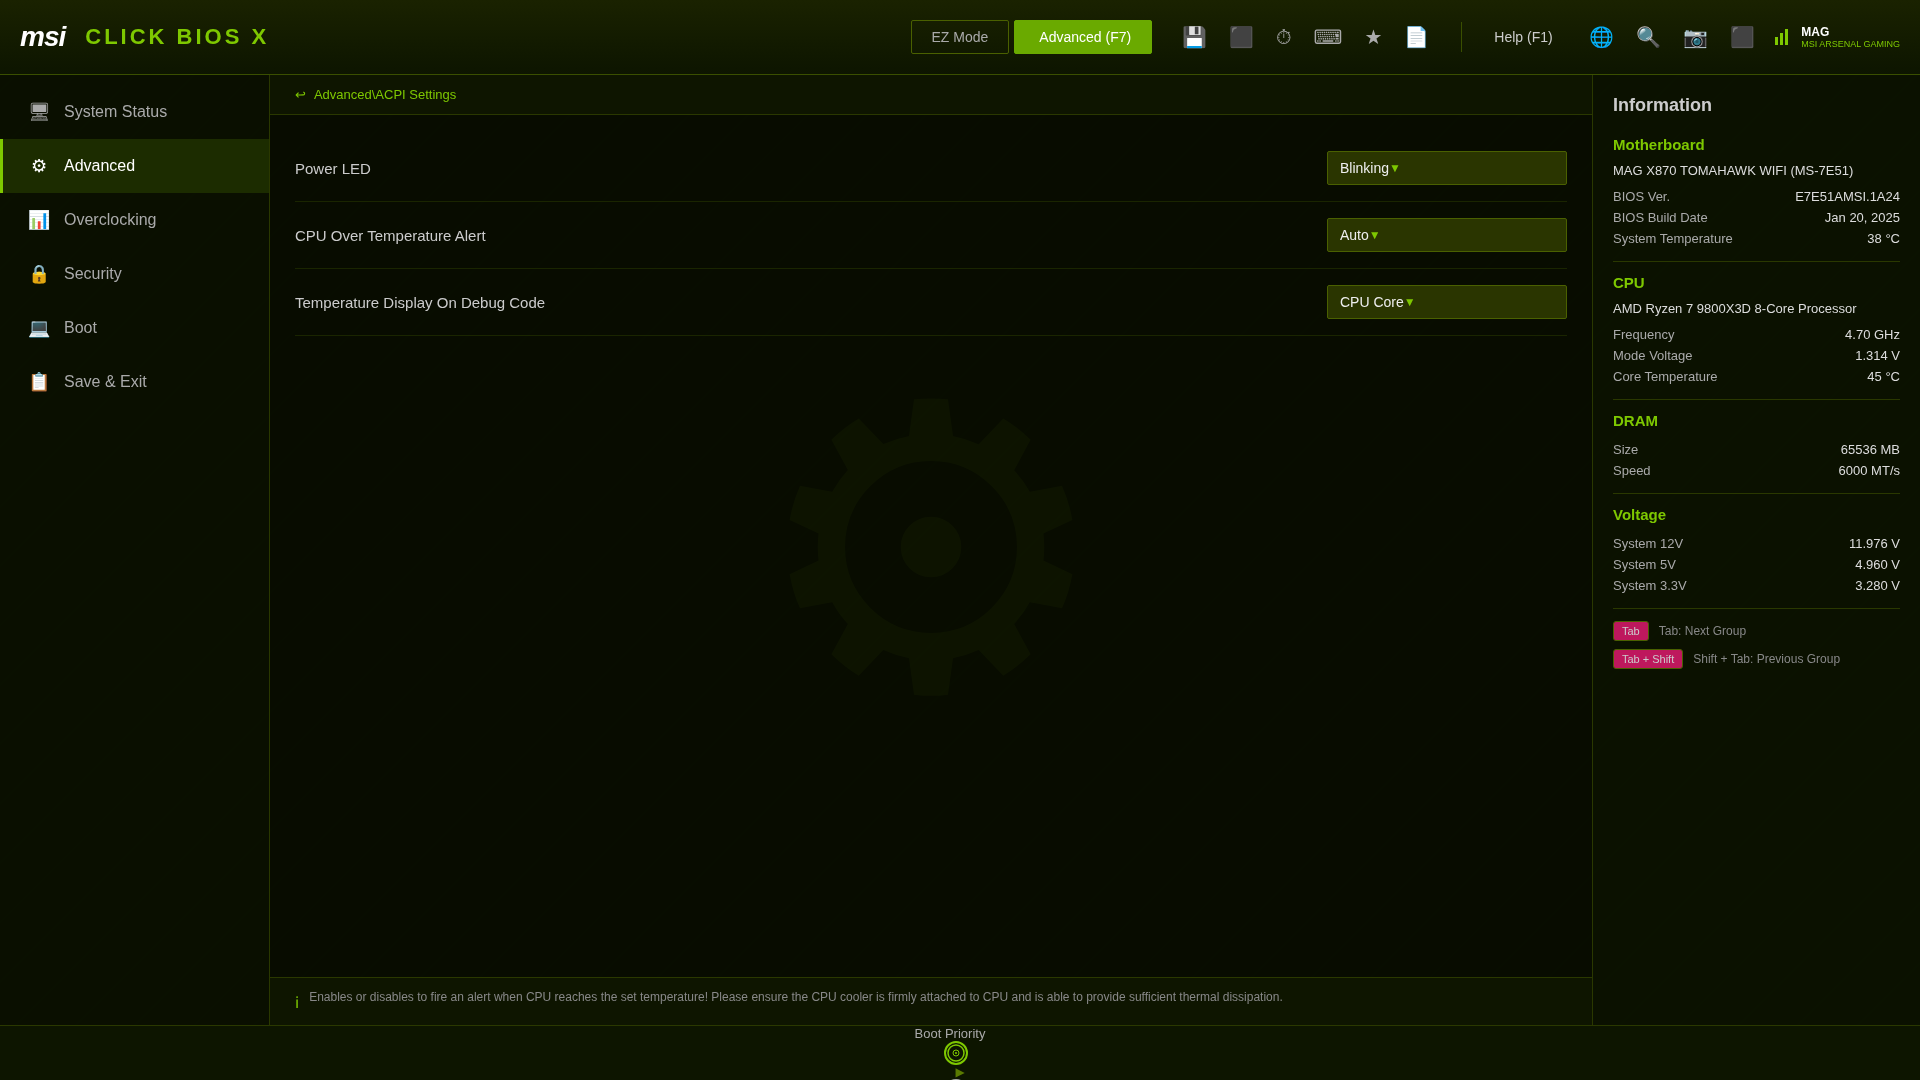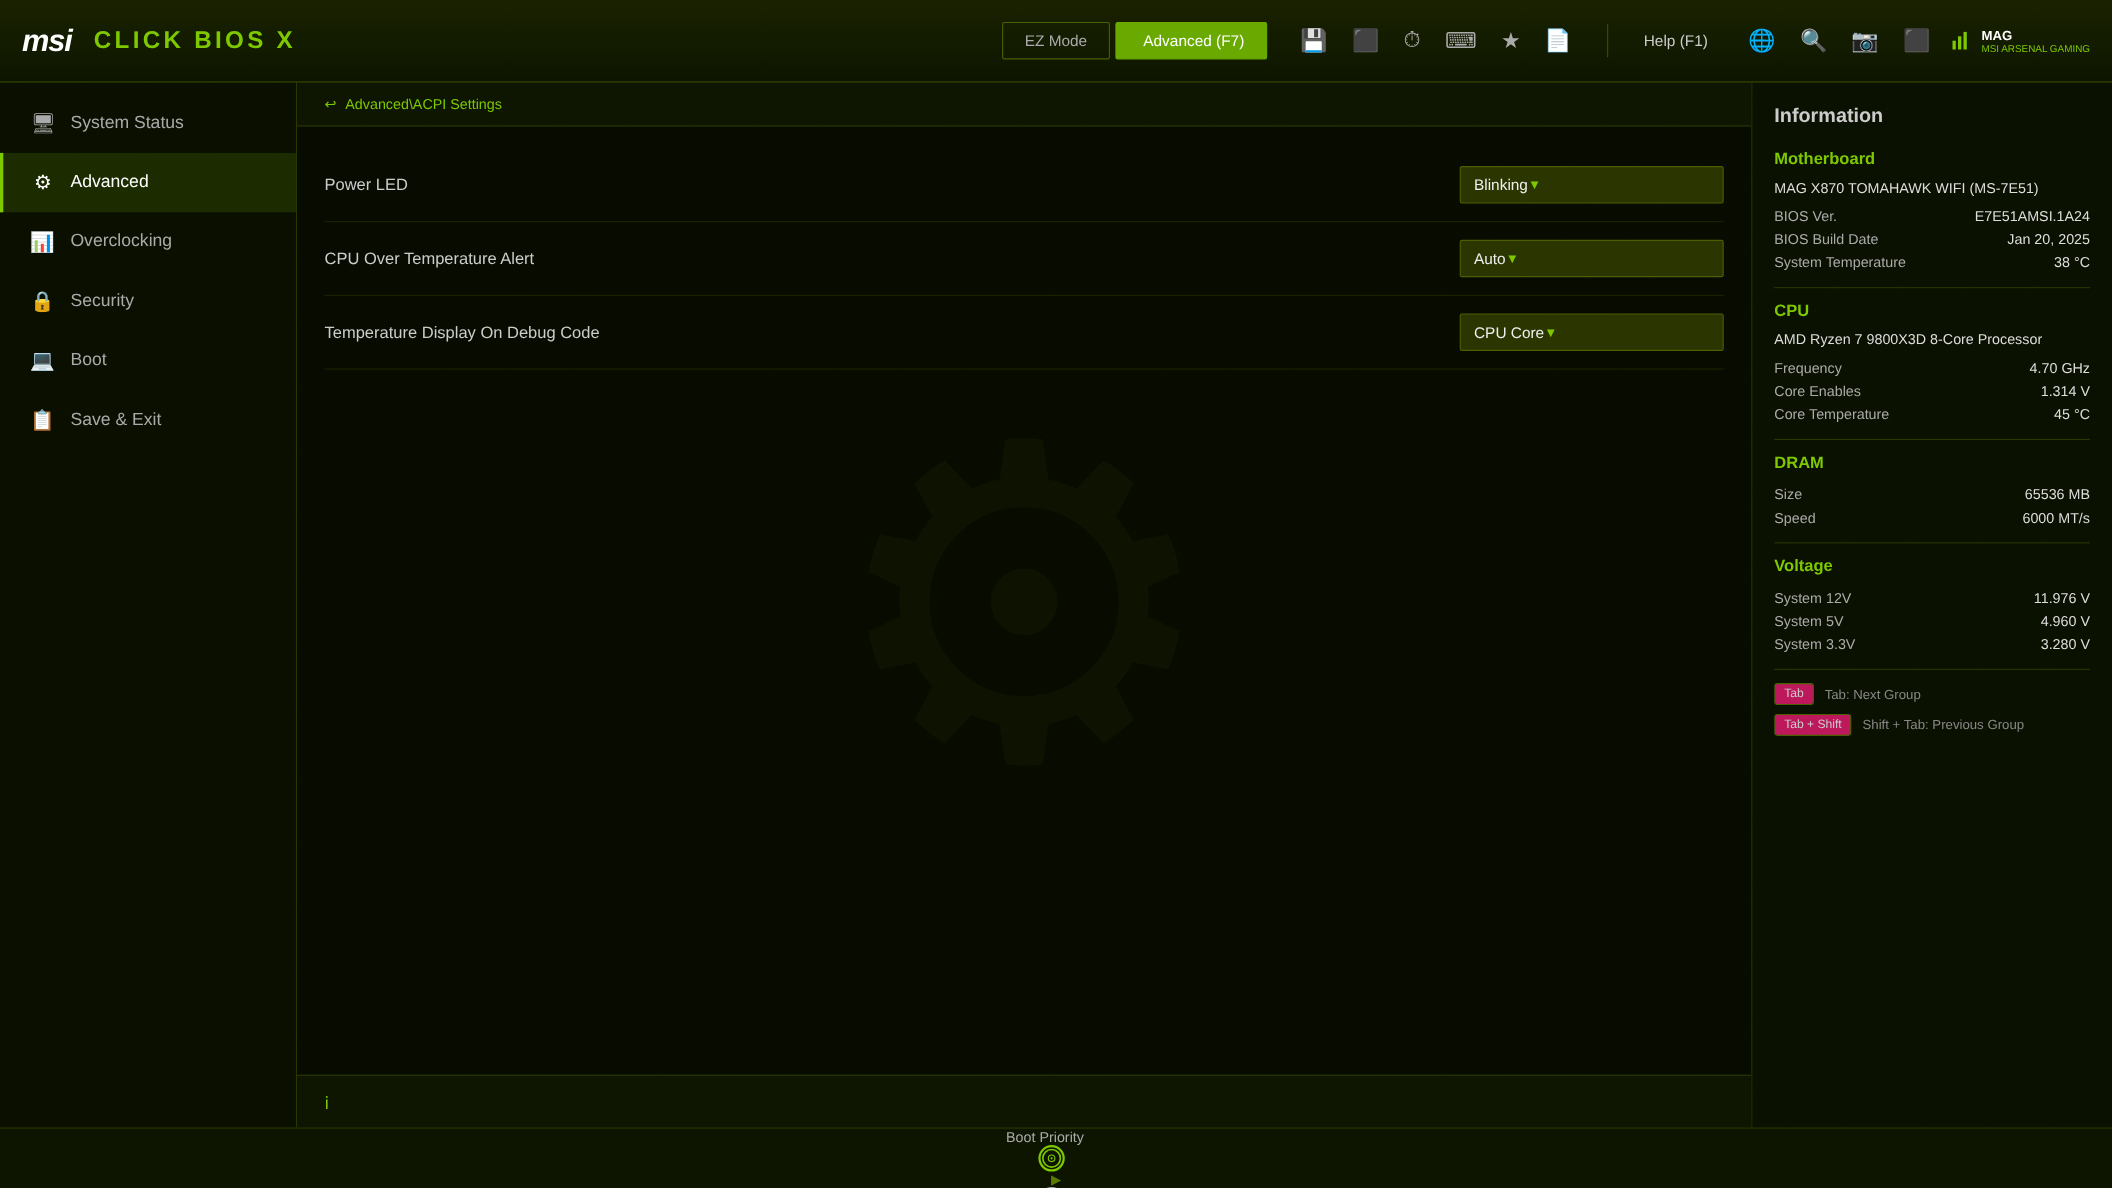--- a/index.html
+++ b/index.html
@@ -501,20 +501,21 @@
         <div class="dropdown-select">
           <span>CPU Core</span>
           <span class="dropdown-arrow">▼</span>
         </div>
       </div>
 
     </div>
 
     <div class="bottom-info-bar">
       <span class="info-icon">ℹ</span>
+      <span>Enables or disables to fire an alert when CPU reaches the set temperature! Please ensure the CPU cooler is firmly attached to CPU and is able to provide sufficient thermal dissipation.</span>
     </div>
   </div>
 
   <div class="right-panel">
     <div class="info-title">Information</div>
 
     <div class="info-section-title">Motherboard</div>
     <div style="font-size:13px; color:#ddd; margin-bottom:8px;">MAG X870 TOMAHAWK WIFI (MS-7E51)</div>
     <div class="info-row">
       <span>BIOS Ver.</span>
@@ -531,21 +532,21 @@
 
     <div class="info-divider"></div>
 
     <div class="info-section-title">CPU</div>
     <div style="font-size:13px; color:#ddd; margin-bottom:8px;">AMD Ryzen 7 9800X3D 8-Core Processor</div>
     <div class="info-row">
       <span>Frequency</span>
       <span class="val">4.70 GHz</span>
     </div>
     <div class="info-row">
-      <span>Core Enables</span>
+      <span>Mode Voltage</span>
       <span class="val">1.314 V</span>
     </div>
     <div class="info-row">
       <span>Core Temperature</span>
       <span class="val">45 °C</span>
     </div>
 
     <div class="info-divider"></div>
 
     <div class="info-section-title">DRAM</div>

